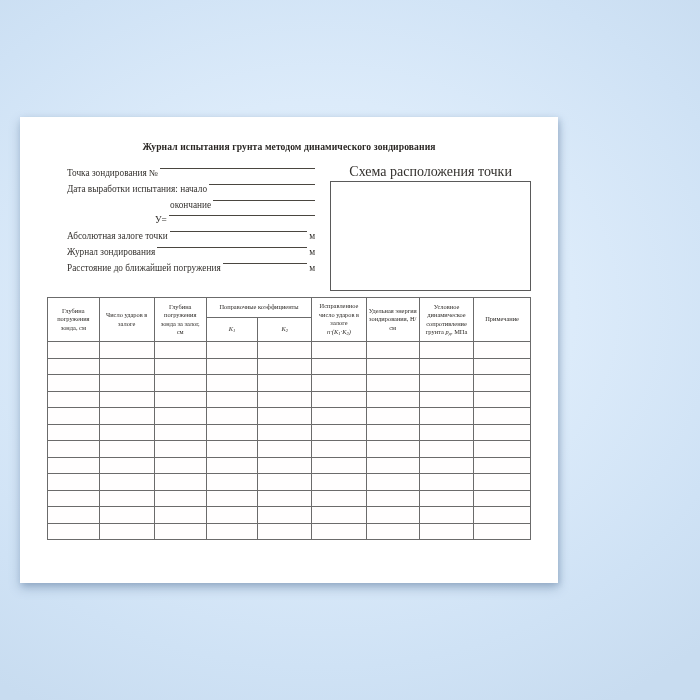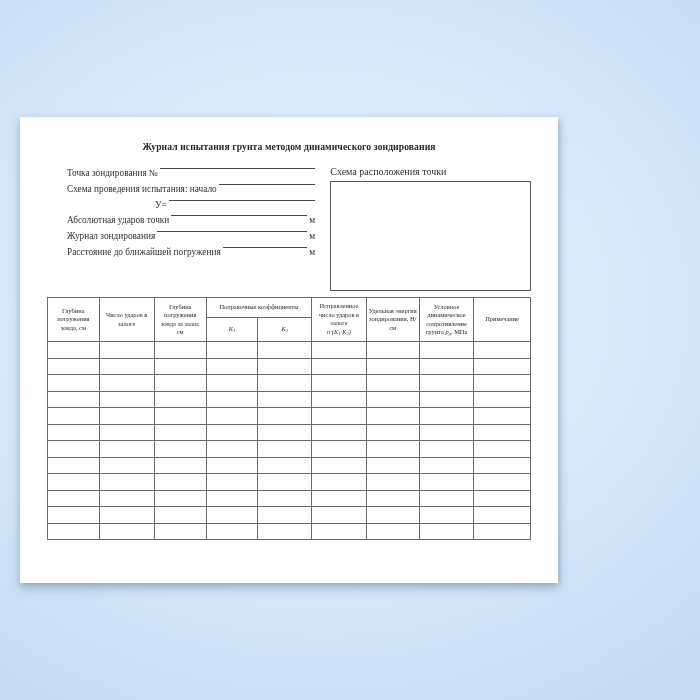--- a/index.html
+++ b/index.html
@@ -35,21 +35,21 @@
   .top { display: flex; margin-top: 15px; }
   .fields { width: 338px; font-size: 9.3px; }
   .frow { display: flex; align-items: flex-start; height: 15.8px; margin-left: 20px; }
   .flabel { line-height: 11px; white-space: nowrap; }
   .fline { flex: 1; border-bottom: 1px solid #4a4640; margin-bottom: 1px; margin-left: 2px; }
   .fsuffix { line-height: 11px; margin-left: 2px; }
   .indent-end { margin-left: 103px; }
   .indent-y { margin-left: 88px; }
   .gap-x { margin-left: 8px; }
   .schema { margin-left: 15px; width: 253px; }
-  .schema-label { font-size: 10px; text-align: left; line-height: 11px; margin-top: -2px; }
+  .schema-label { font-size: 14px; text-align: center; line-height: 11px; margin-top: -2px; }
   .schema-box { height: 110px; border: 1px solid #5a5a5a; margin-top: 4px; background: #fff; }
   table.grid {
     margin-top: 6px;
     width: 100%;
     border-collapse: collapse;
     table-layout: fixed;
     border: 1px solid #585858;
   }
   .grid th, .grid td { border: 1px solid #6b6b6b; }
   .grid th {
@@ -79,33 +79,37 @@
 
     <div class="top">
       <div class="fields">
 
         <div class="frow">
           <span class="flabel">Точка зондирования №</span>
           <span class="fline"></span>
         </div>
 
         <div class="frow">
-          <span class="flabel">Схема проведения испытания: начало</span>
-          <span class="fline"></span>
-        </div>
-
+          <span class="flabel">Дата выработки испытания: начало</span>
+          <span class="fline"></span>
+        </div>
+
+        <div class="frow">
+          <span class="flabel indent-end">окончание</span>
+          <span class="fline"></span>
+        </div>
 
 
         <div class="frow">
           <span class="flabel indent-y">У=</span>
           <span class="fline"></span>
         </div>
 
         <div class="frow">
-          <span class="flabel">Абсолютная ударов точки</span>
+          <span class="flabel">Абсолютная залоге точки</span>
           <span class="fline"></span>
           <span class="fsuffix">м</span>
         </div>
 
         <div class="frow">
           <span class="flabel">Журнал зондирования</span>
           <span class="fline"></span>
           <span class="fsuffix">м</span>
         </div>
 

